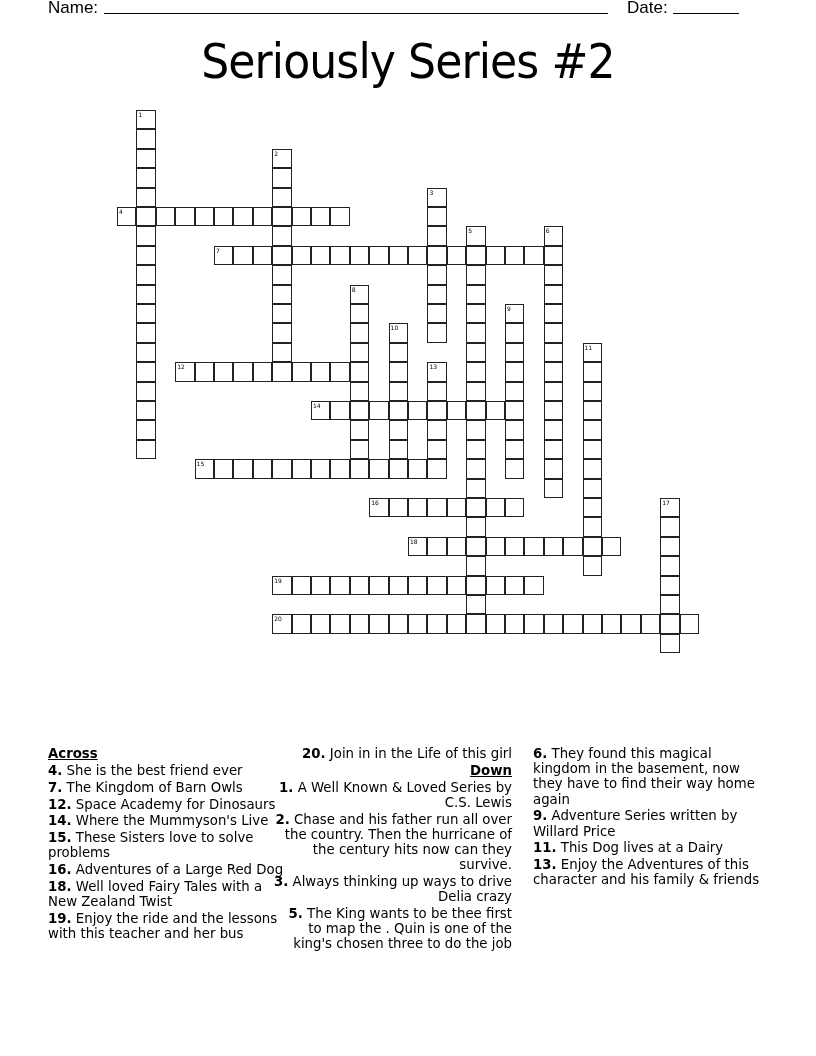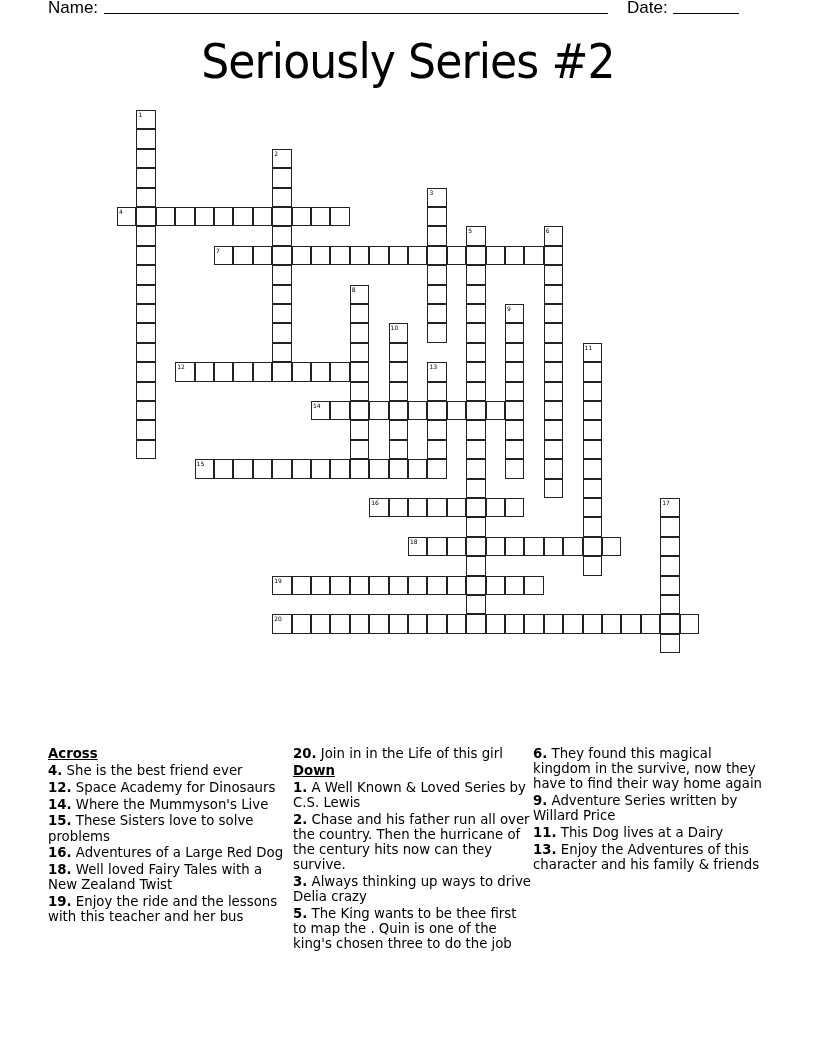--- a/index.html
+++ b/index.html
@@ -25,21 +25,21 @@
   .cell .num {
     position: absolute; left: 1px; top: 0px; font-family: "DejaVu Sans", sans-serif;
     font-size: 6px; line-height: 7px; color: #000;
   }
   .clues {
     position: absolute; top: 700px; left: 48px; width: 730px; height: 270px;
     font-family: "DejaVu Sans", sans-serif; font-size: 13.3px; line-height: 15.2px; margin-top: 46px;
   }
   .col { position: absolute; top: 0; width: 238px; }
   .col1 { left: 0; }
-  .col2 { left: 245px; }
+  .col2 { left: 226px; text-align: right; }
   .col3 { left: 485px; }
   .section-head { text-decoration: underline; font-weight: bold; margin-bottom: 2px; }
   .clue { margin-bottom: 1.5px; }
   .clue b { font-weight: bold; }
 </style>
 </head>
 <body>
 
 <div class="header-line">
   <span class="name-label">Name:</span>
@@ -313,34 +313,35 @@
     <div class="cell" style="left: 485px; top: 504.4px;"></div>
     <div class="cell" style="left: 504.4px; top: 504.4px;"></div>
     <div class="cell" style="left: 523.8px; top: 504.4px;"></div>
     <div class="cell" style="left: 562.6px; top: 504.4px;"></div>
   </div>
 
 <div class="clues">
   <div class="col col1">
     <div class="section-head">Across</div>
     <div class="clue"><b>4.</b> <span>She is the best friend ever</span></div>
+    <div class="clue"><b>7.</b> <span>The Kingdom of Barn Owls</span></div>
     <div class="clue"><b>12.</b> <span>Space Academy for Dinosaurs</span></div>
     <div class="clue"><b>14.</b> <span>Where the Mummyson's Live</span></div>
     <div class="clue"><b>15.</b> <span>These Sisters love to solve problems</span></div>
     <div class="clue"><b>16.</b> <span>Adventures of a Large Red Dog</span></div>
     <div class="clue"><b>18.</b> <span>Well loved Fairy Tales with a New Zealand Twist</span></div>
     <div class="clue"><b>19.</b> <span>Enjoy the ride and the lessons with this teacher and her bus</span></div>
   </div>
   <div class="col col2">
     <div class="clue"><b>20.</b> <span>Join in in the Life of this girl</span></div>
     <div class="section-head">Down</div>
     <div class="clue"><b>1.</b> <span>A Well Known &amp; Loved Series by C.S. Lewis</span></div>
     <div class="clue"><b>2.</b> <span>Chase and his father run all over the country. Then the hurricane of the century hits now can they survive.</span></div>
     <div class="clue"><b>3.</b> <span>Always thinking up ways to drive Delia crazy</span></div>
     <div class="clue"><b>5.</b> <span>The King wants to be thee first to map the . Quin is one of the king's chosen three to do the job</span></div>
   </div>
   <div class="col col3">
-    <div class="clue"><b>6.</b> <span>They found this magical kingdom in the survive, now they have to find their way home again</span></div>
+    <div class="clue"><b>6.</b> <span>They found this magical kingdom in the basement, now they have to find their way home again</span></div>
     <div class="clue"><b>9.</b> <span>Adventure Series written by Willard Price</span></div>
     <div class="clue"><b>11.</b> <span>This Dog lives at a Dairy</span></div>
     <div class="clue"><b>13.</b> <span>Enjoy the Adventures of this character and his family &amp; friends</span></div>
   </div>
 </div>
 
 </body></html>

